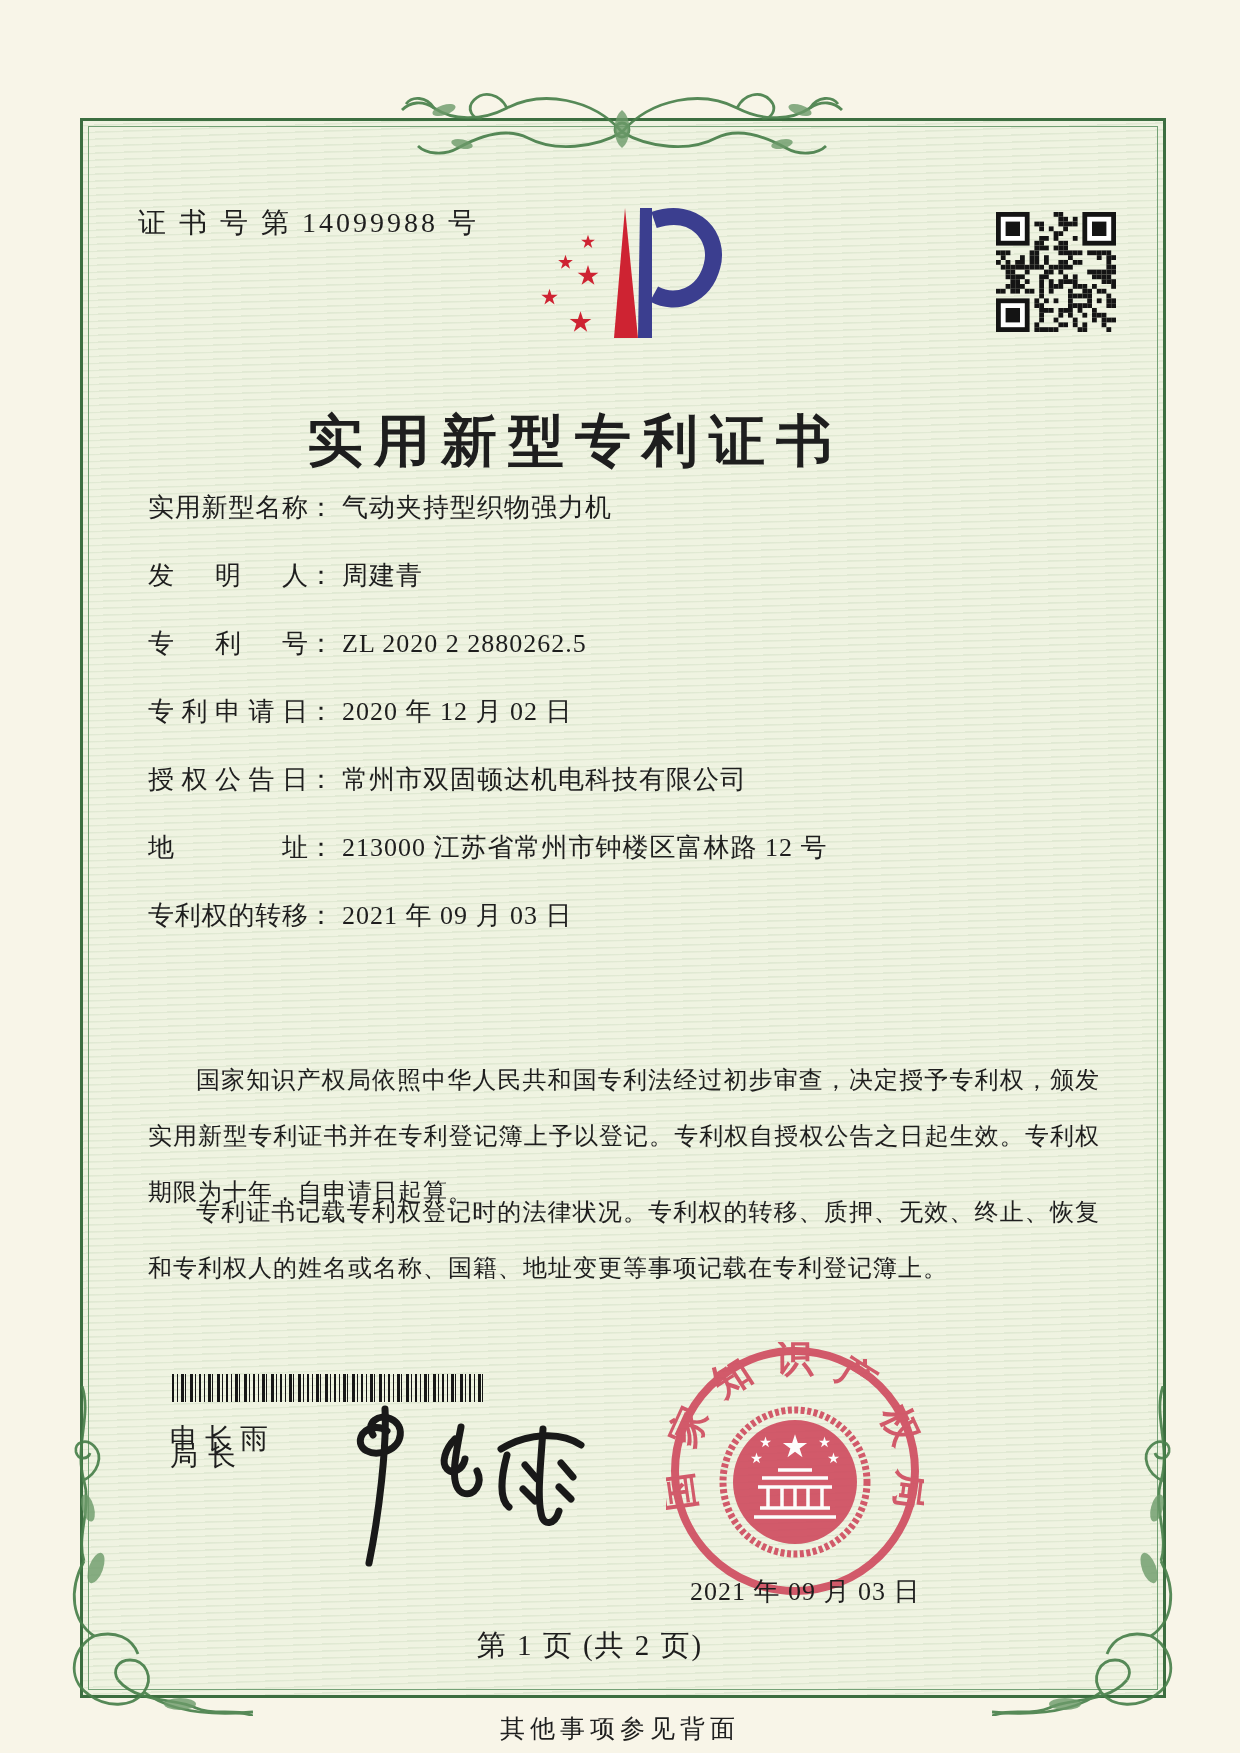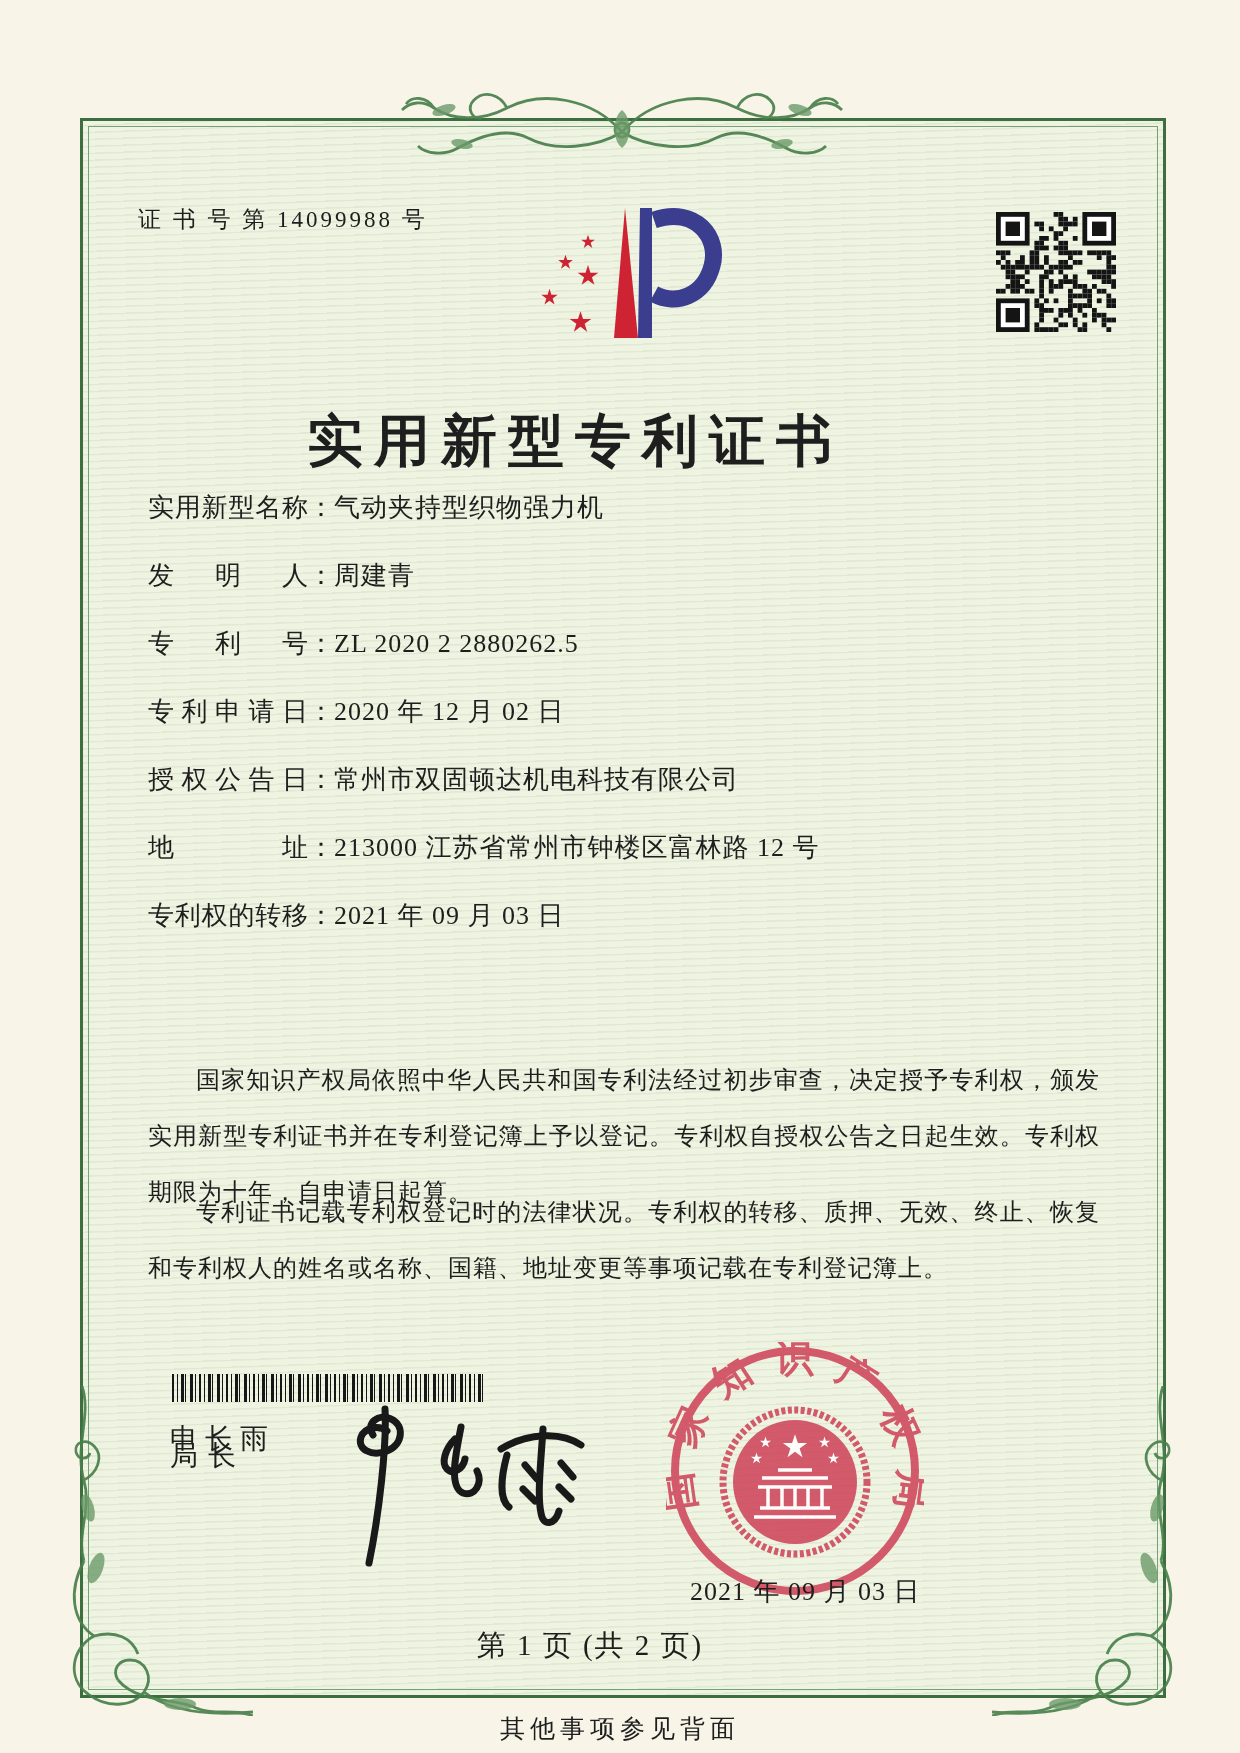--- a/index.html
+++ b/index.html
@@ -22,31 +22,31 @@
     left:80px;top:118px;width:1086px;height:1580px;
     border:3px solid #3c6e40;box-sizing:border-box;
   }
   .frame-inner{
     left:88px;top:126px;width:1070px;height:1564px;
     border:1px solid #74a276;box-sizing:border-box;
   }
   .flourish{stroke:#49804b;stroke-width:2.8;fill:none;opacity:.92;}
   .flourish-leaf{fill:#6b9a69;stroke:none;opacity:.8;}
   
-  .cert-no{left:138px;top:204px;font-size:23px;letter-spacing:3px;white-space:nowrap;}
+  .cert-no{left:138px;top:204px;font-size:28px;letter-spacing:3px;white-space:nowrap;}
   .logo{left:528px;top:198px;}
   .qr{left:996px;top:212px;width:120px;height:120px;}
   .title{
     left:575px;top:360px;transform:translateX(-50%);
     font-size:56px;font-weight:bold;letter-spacing:11px;white-space:nowrap;margin-top:44px;
   }
   
   .field-row{left:148px;height:36px;font-size:26px;white-space:nowrap;}
   .f-label{display:inline-block;width:160px;text-align:justify;text-align-last:justify;vertical-align:top;}
-  .f-value{display:inline-block;margin-left:0;letter-spacing:1px;}
+  .f-value{display:inline-block;margin-left:8px;letter-spacing:1px;}
   .pair2{position:absolute;left:422px;top:0;white-space:nowrap;}
   
   .para{
     left:148px;width:952px;font-size:24px;line-height:56px;
     text-align:justify;text-indent:2em;letter-spacing:1px;
   }
   
   .barcode{
     left:172px;top:1374px;width:314px;height:28px;
     background:repeating-linear-gradient(90deg,

